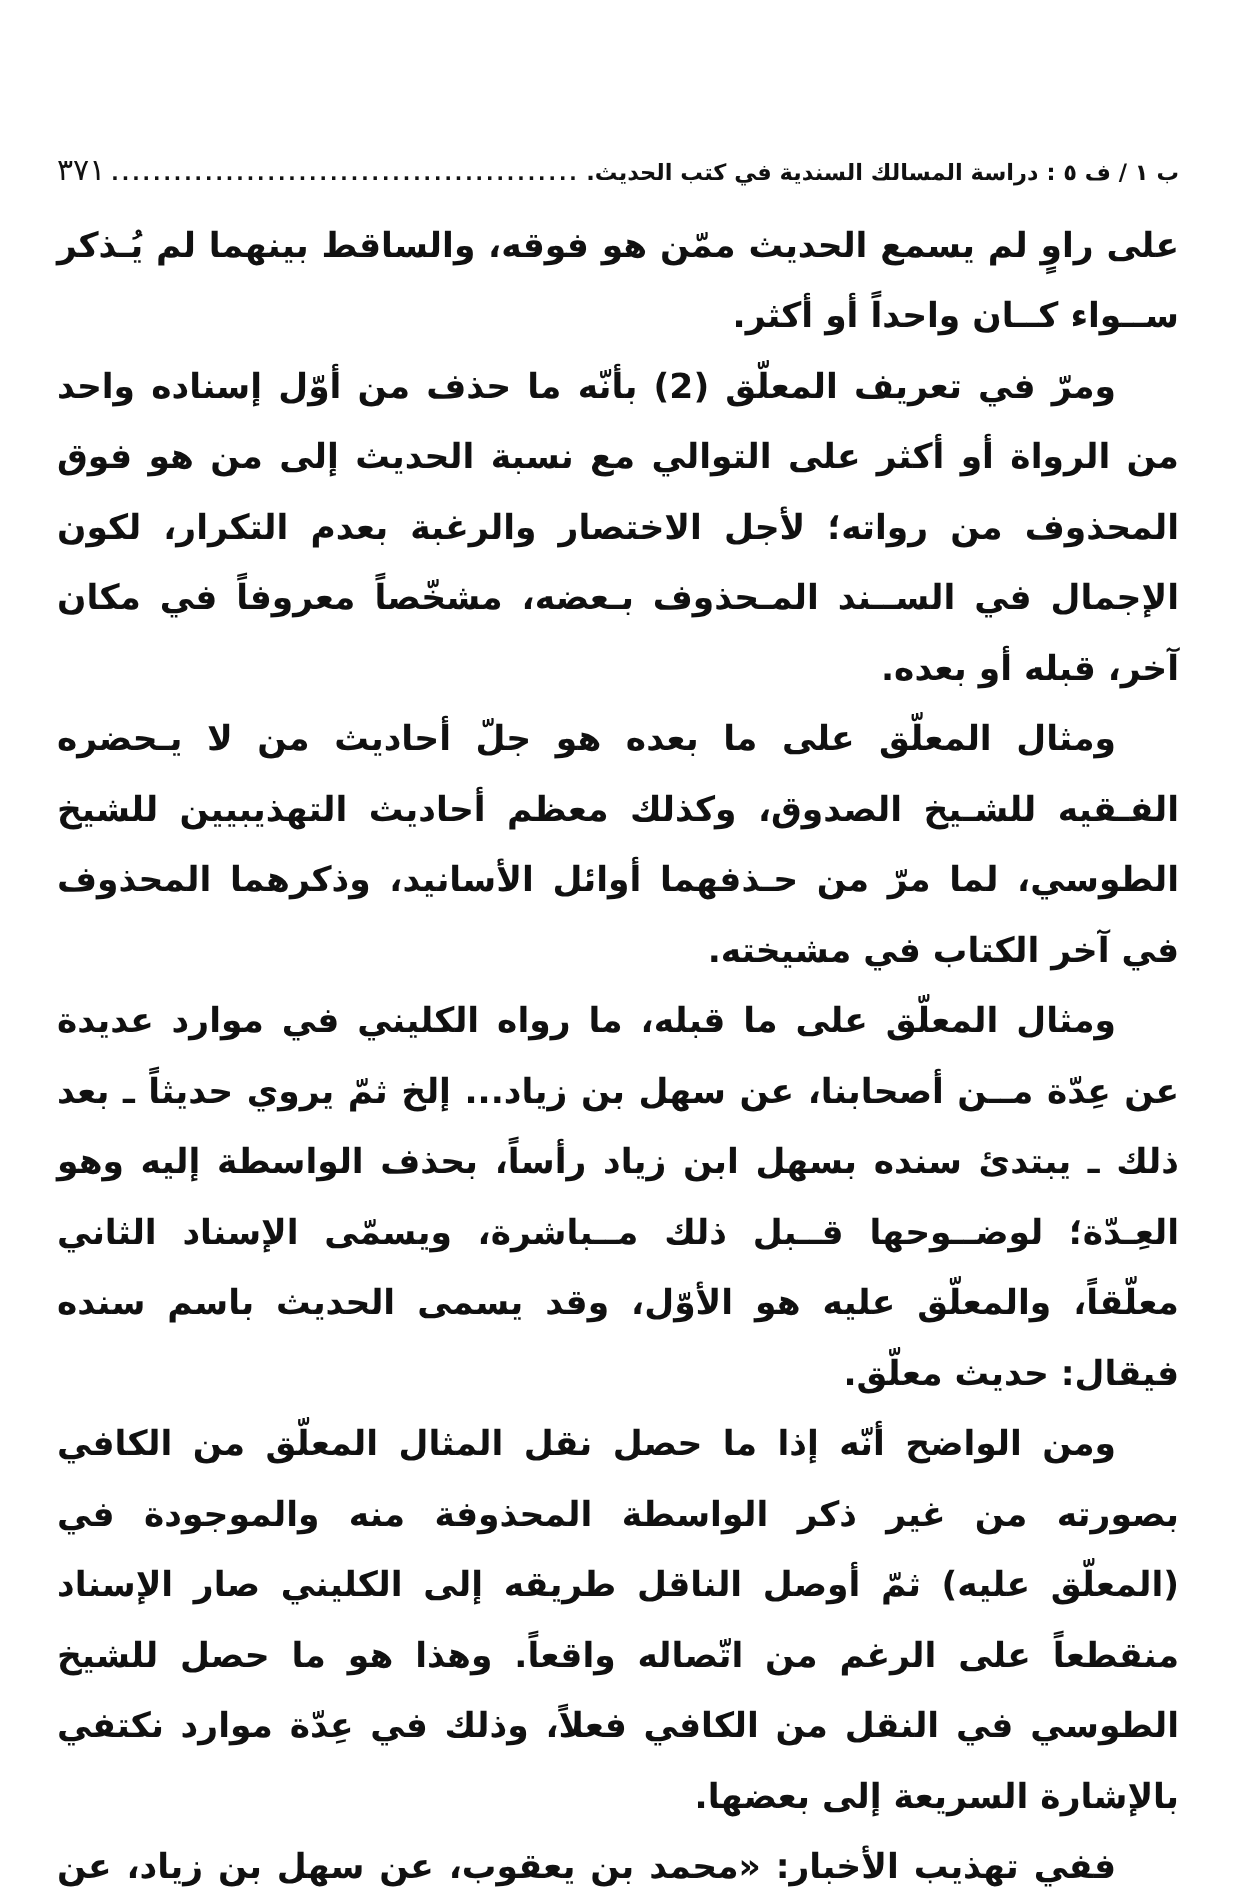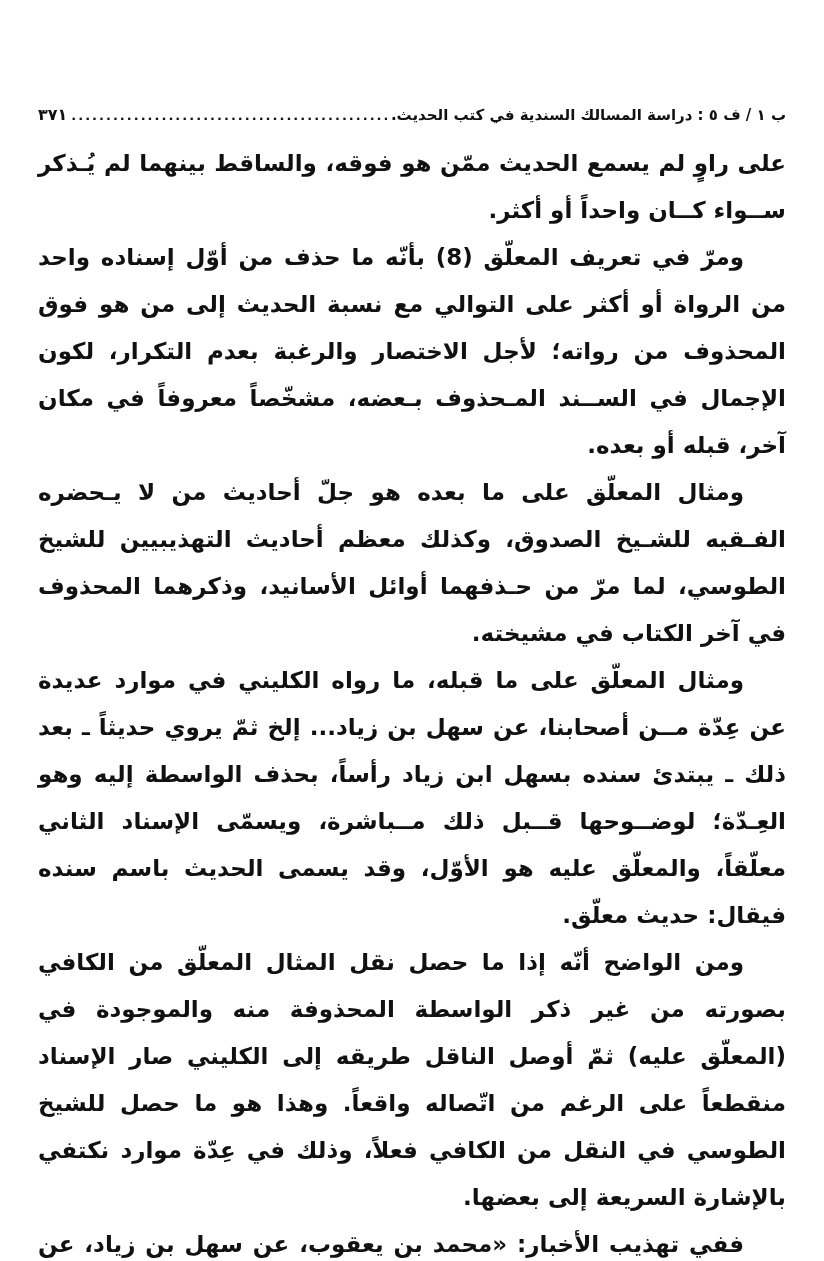--- a/index.html
+++ b/index.html
@@ -37,22 +37,22 @@
     overflow: hidden;
     white-space: nowrap;
     font-size: 13px;
     letter-spacing: 2px;
     font-weight: bold;
     direction: ltr;
     text-align: left;
   }
   .page-number {
     white-space: nowrap;
-    font-size: 16px;
-    font-weight: bold;
+    font-size: 20px;
+    font-weight: normal;
   }
   .body-text {
     font-size: 23px;
     line-height: 47px;
     font-weight: bold;
     text-align: justify;
     text-justify: inter-word;
   }
   .body-text p {
     margin: 0;
@@ -67,20 +67,20 @@
 <div class="page" dir="rtl">
 
   <header class="page-header">
     <span class="header-title">ب ١ / ف ٥ : دراسة المسالك السندية في كتب الحديث.</span>
     <span class="leader-dots">............................................................................................................</span>
     <span class="page-number">٣٧١</span>
   </header>
 
   <main class="body-text">
     <p class="para">على راوٍ لم يسمع الحديث ممّن هو فوقه، والساقط بينهما لم يُـذكر ســواء كــان واحداً أو أكثر.</p>
-    <p class="para indent">ومرّ في تعريف المعلّق (8) بأنّه ما حذف من أوّل إسناده واحد من الرواة أو أكثر على التوالي مع نسبة الحديث إلى من هو فوق المحذوف من رواته؛ لأجل الاختصار والرغبة بعدم التكرار، لكون الإجمال في الســند المـحذوف بـعضه، مشخّصاً معروفاً في مكان آخر، قبله أو بعده.</p>
+    <p class="para indent">ومرّ في تعريف المعلّق (2) بأنّه ما حذف من أوّل إسناده واحد من الرواة أو أكثر على التوالي مع نسبة الحديث إلى من هو فوق المحذوف من رواته؛ لأجل الاختصار والرغبة بعدم التكرار، لكون الإجمال في الســند المـحذوف بـعضه، مشخّصاً معروفاً في مكان آخر، قبله أو بعده.</p>
     <p class="para indent">ومثال المعلّق على ما بعده هو جلّ أحاديث من لا يـحضره الفـقيه للشـيخ الصدوق، وكذلك معظم أحاديث التهذيبيين للشيخ الطوسي، لما مرّ من حـذفهما أوائل الأسانيد، وذكرهما المحذوف في آخر الكتاب في مشيخته.</p>
     <p class="para indent">ومثال المعلّق على ما قبله، ما رواه الكليني في موارد عديدة عن عِدّة مــن أصحابنا، عن سهل بن زياد... إلخ ثمّ يروي حديثاً ـ بعد ذلك ـ يبتدئ سنده بسهل ابن زياد رأساً، بحذف الواسطة إليه وهو العِـدّة؛ لوضــوحها قــبل ذلك مــباشرة، ويسمّى الإسناد الثاني معلّقاً، والمعلّق عليه هو الأوّل، وقد يسمى الحديث باسم سنده فيقال: حديث معلّق.</p>
     <p class="para indent">ومن الواضح أنّه إذا ما حصل نقل المثال المعلّق من الكافي بصورته من غير ذكر الواسطة المحذوفة منه والموجودة في (المعلّق عليه) ثمّ أوصل الناقل طريقه إلى الكليني صار الإسناد منقطعاً على الرغم من اتّصاله واقعاً. وهذا هو ما حصل للشيخ الطوسي في النقل من الكافي فعلاً، وذلك في عِدّة موارد نكتفي بالإشارة السريعة إلى بعضها.</p>
     <p class="para indent">ففي تهذيب الأخبار: «محمد بن يعقوب، عن سهل بن زياد، عن أحمد بــن</p>
   </main>
 
 </div>
 
 </body></html>

